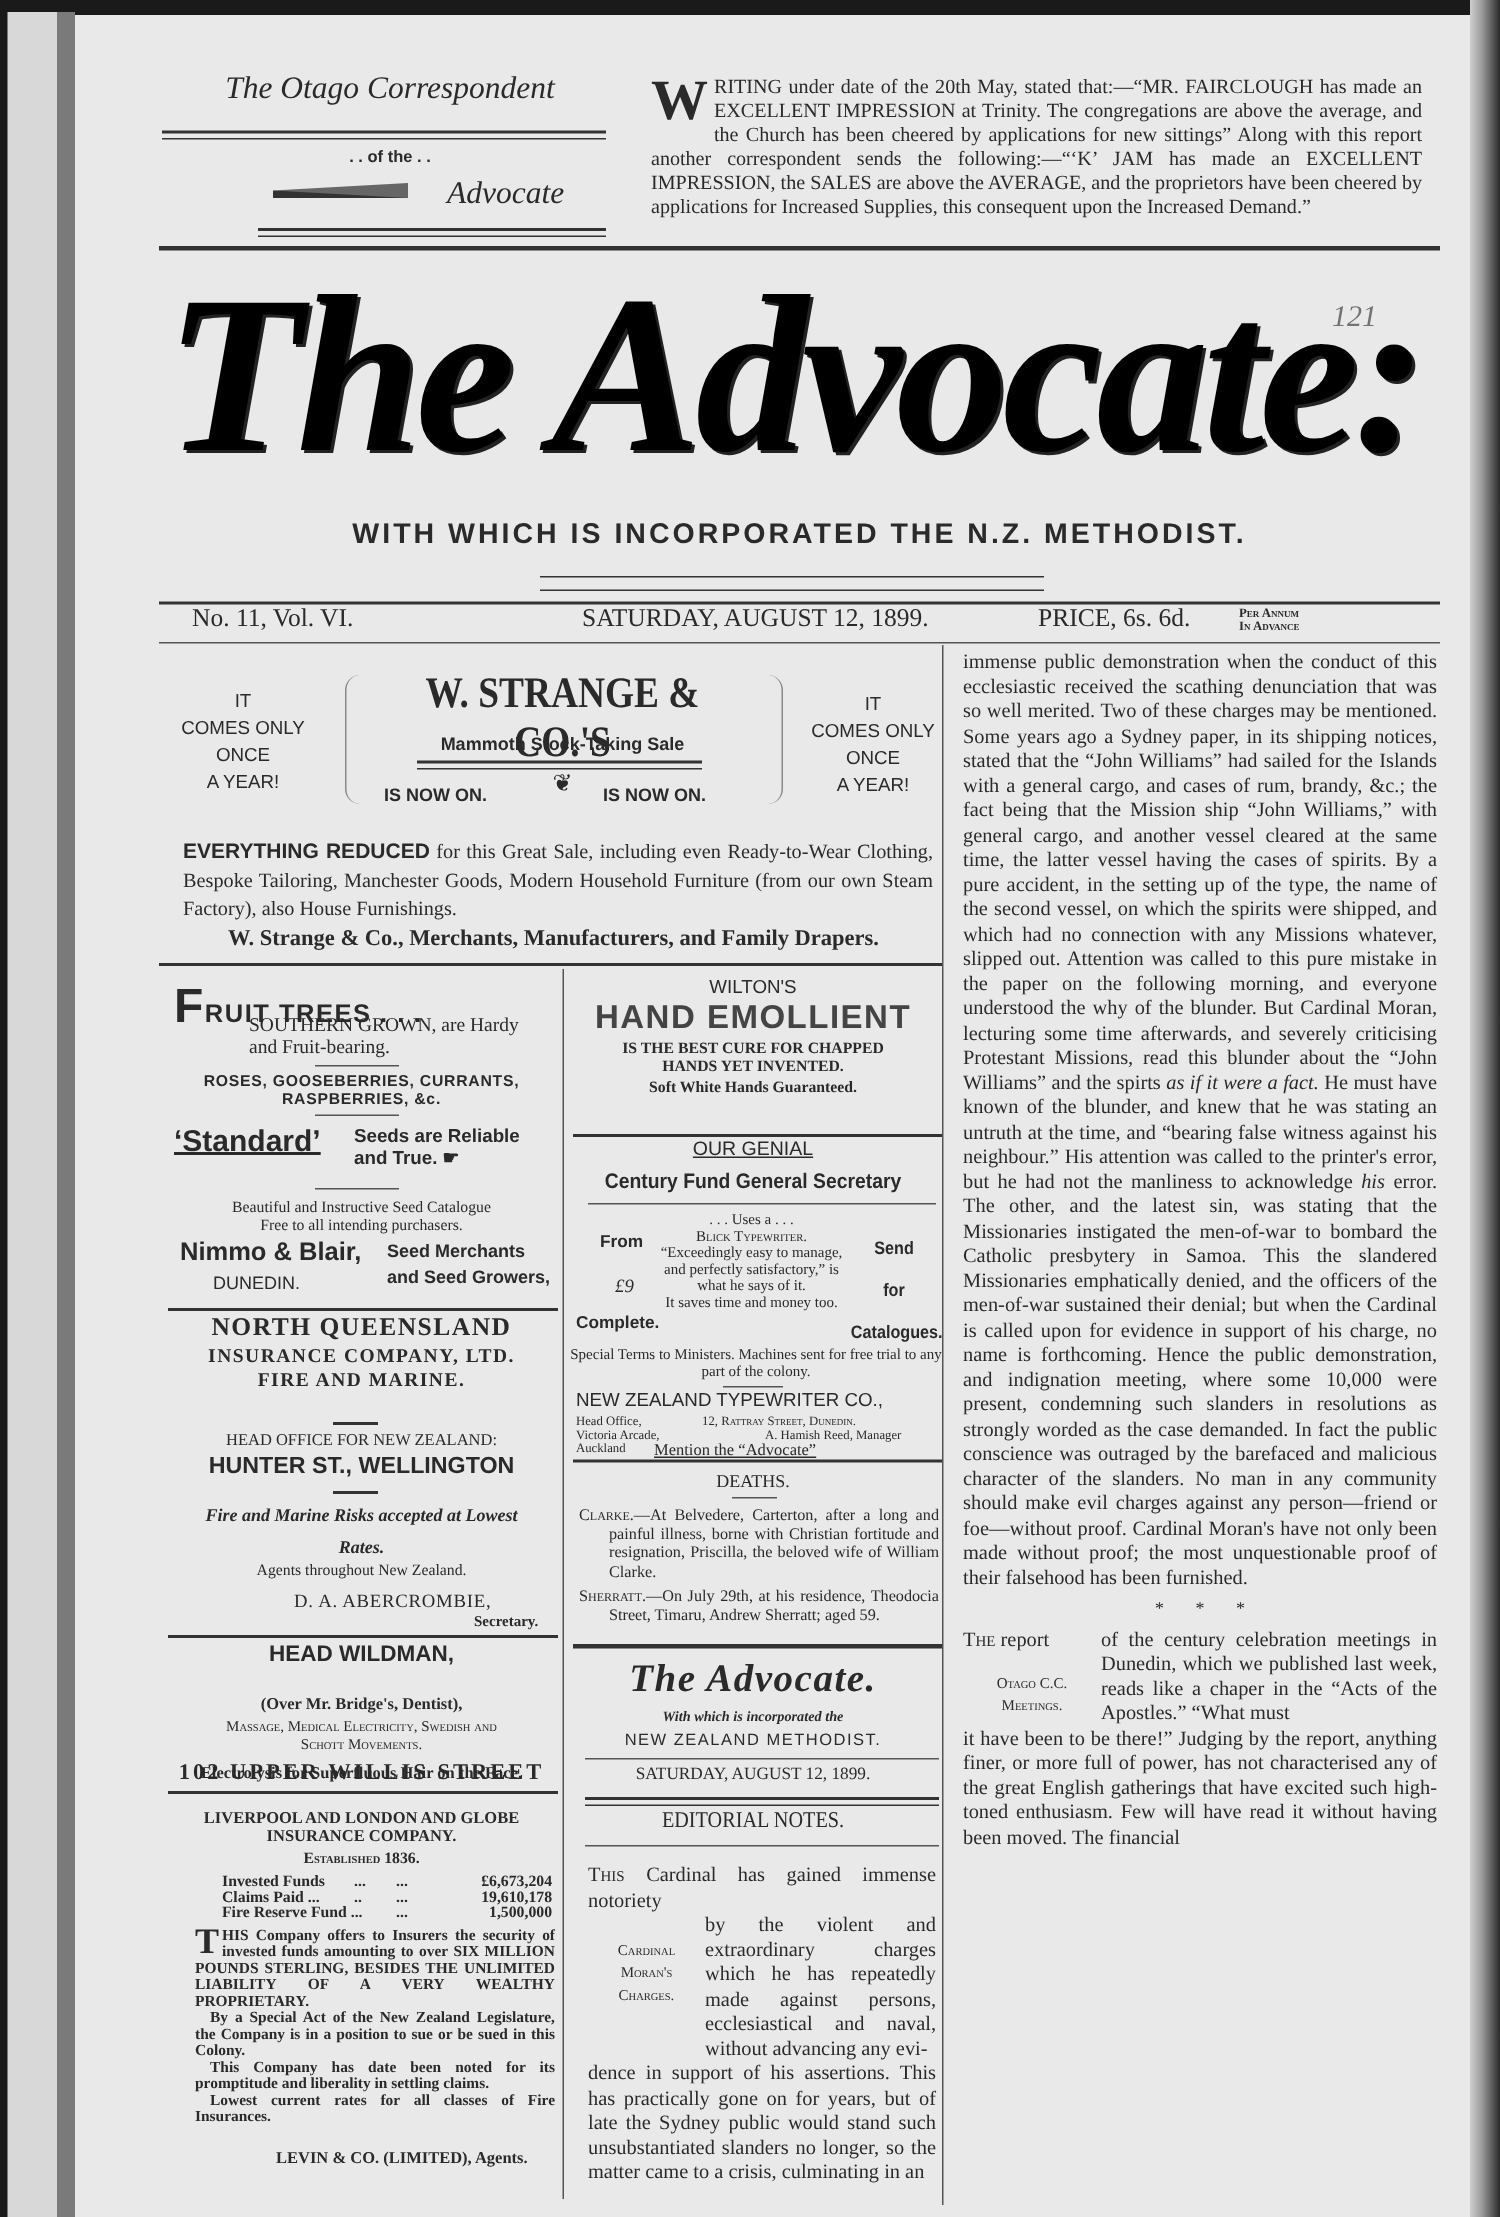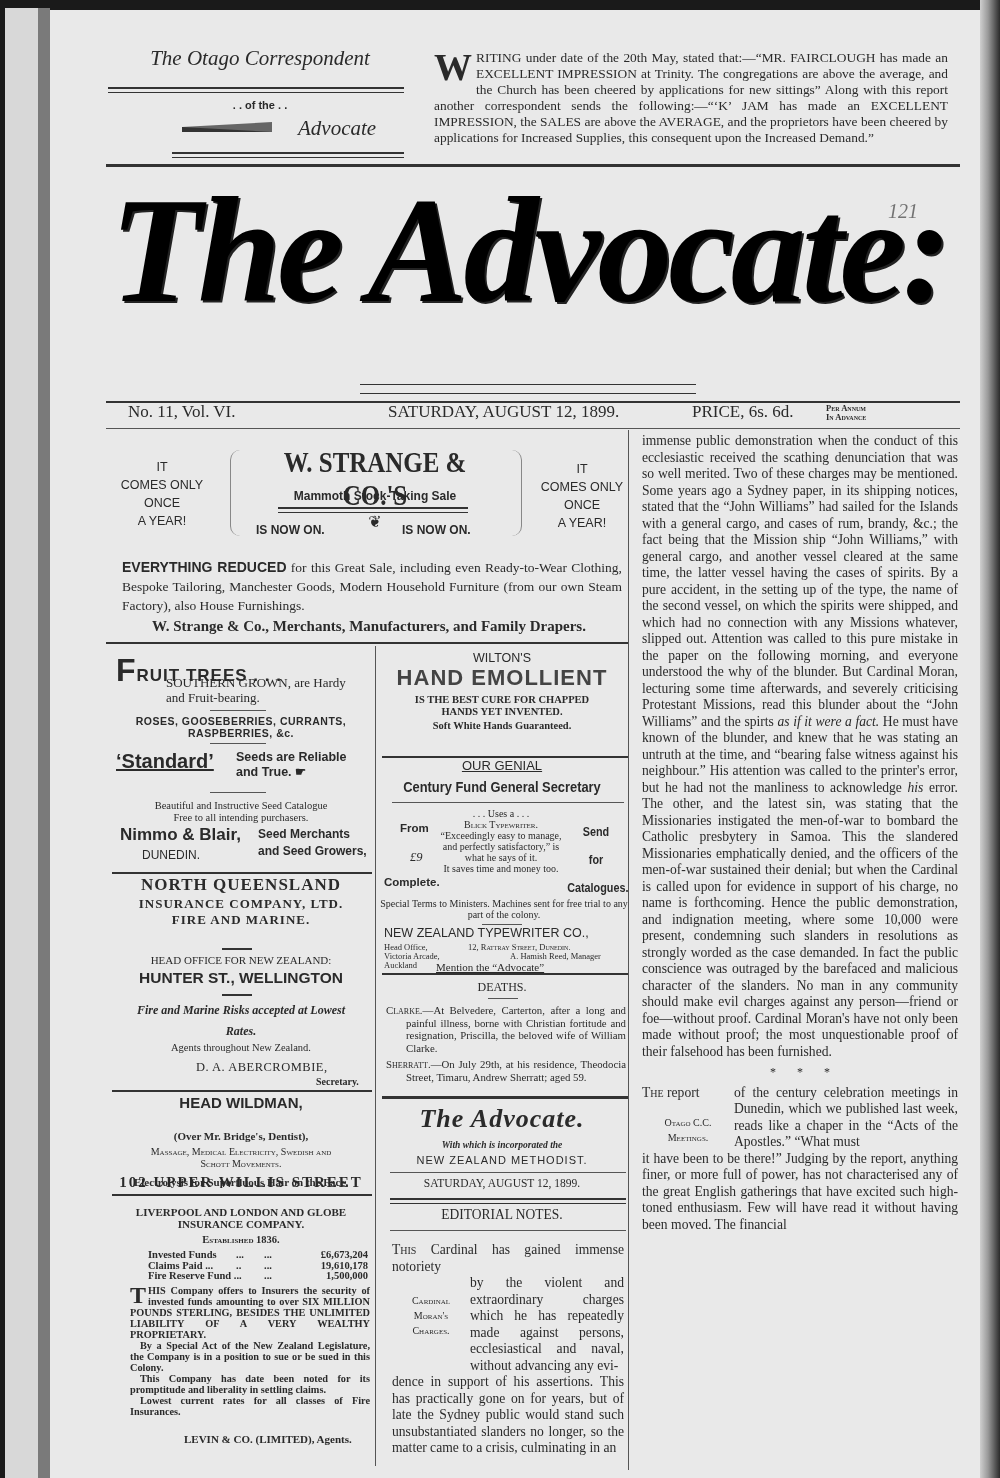--- a/index.html
+++ b/index.html
@@ -37,20 +37,21 @@
   <div class="abs it" style="left:248px;top:106px;font-size:21px;">Advocate</div>
   <div class="dbl" style="left:122px;top:142px;width:232px;"></div>
 
   <div class="abs serif" style="left:384px;top:40px;width:514px;font-size:13.4px;line-height:16px;text-align:justify;">
     <span style="float:left;font-size:38px;line-height:34px;font-weight:bold;margin-right:4px;">W</span><span>RITING under date of the 20th May, stated that:—“MR. FAIRCLOUGH has made an EXCELLENT IMPRESSION at Trinity. The congregations are above the average, and the Church has been cheered by applications for new sittings” Along with this report another correspondent sends the following:—“‘K’ JAM has made an EXCELLENT IMPRESSION, the SALES are above the AVERAGE, and the proprietors have been cheered by applications for Increased Supplies, this consequent upon the Increased Demand.”</span>
   </div>
   <div class="rule" style="left:56px;top:154px;width:854px;border-top-width:3px;"></div>
 
   <div class="abs it serif" style="left:60px;top:150px;width:850px;font-size:150px;line-height:180px;font-weight:bold;color:#000000;letter-spacing:-4px;text-shadow:2px 2px 0 #222;">The Advocate:</div>
   <div class="abs it" style="left:838px;top:190px;font-size:20px;color:#737373;">121</div>
+  <div class="abs c sans" style="left:56px;top:336px;width:854px;font-size:19px;font-weight:bold;letter-spacing:2px;">WITH WHICH IS INCORPORATED THE N.Z. METHODIST.</div>
   <div class="abs" style="left:310px;top:374px;width:336px;height:8px;border-top:1px solid #333;border-bottom:1px solid #333;"></div>
 
   <div class="rule" style="left:56px;top:391px;width:854px;"></div>
   <div class="abs" style="left:78px;top:392px;font-size:17px;">No. 11, Vol. VI.</div>
   <div class="abs" style="left:338px;top:392px;font-size:17px;">SATURDAY, AUGUST 12, 1899.</div>
   <div class="abs" style="left:642px;top:392px;font-size:17px;text-align:right;">PRICE, 6s. 6d.</div>
   <div class="abs sc" style="left:776px;top:394px;font-size:8.5px;line-height:9px;font-weight:bold;">
     <div>Per Annum</div>
     <div>In Advance</div>
   </div>

